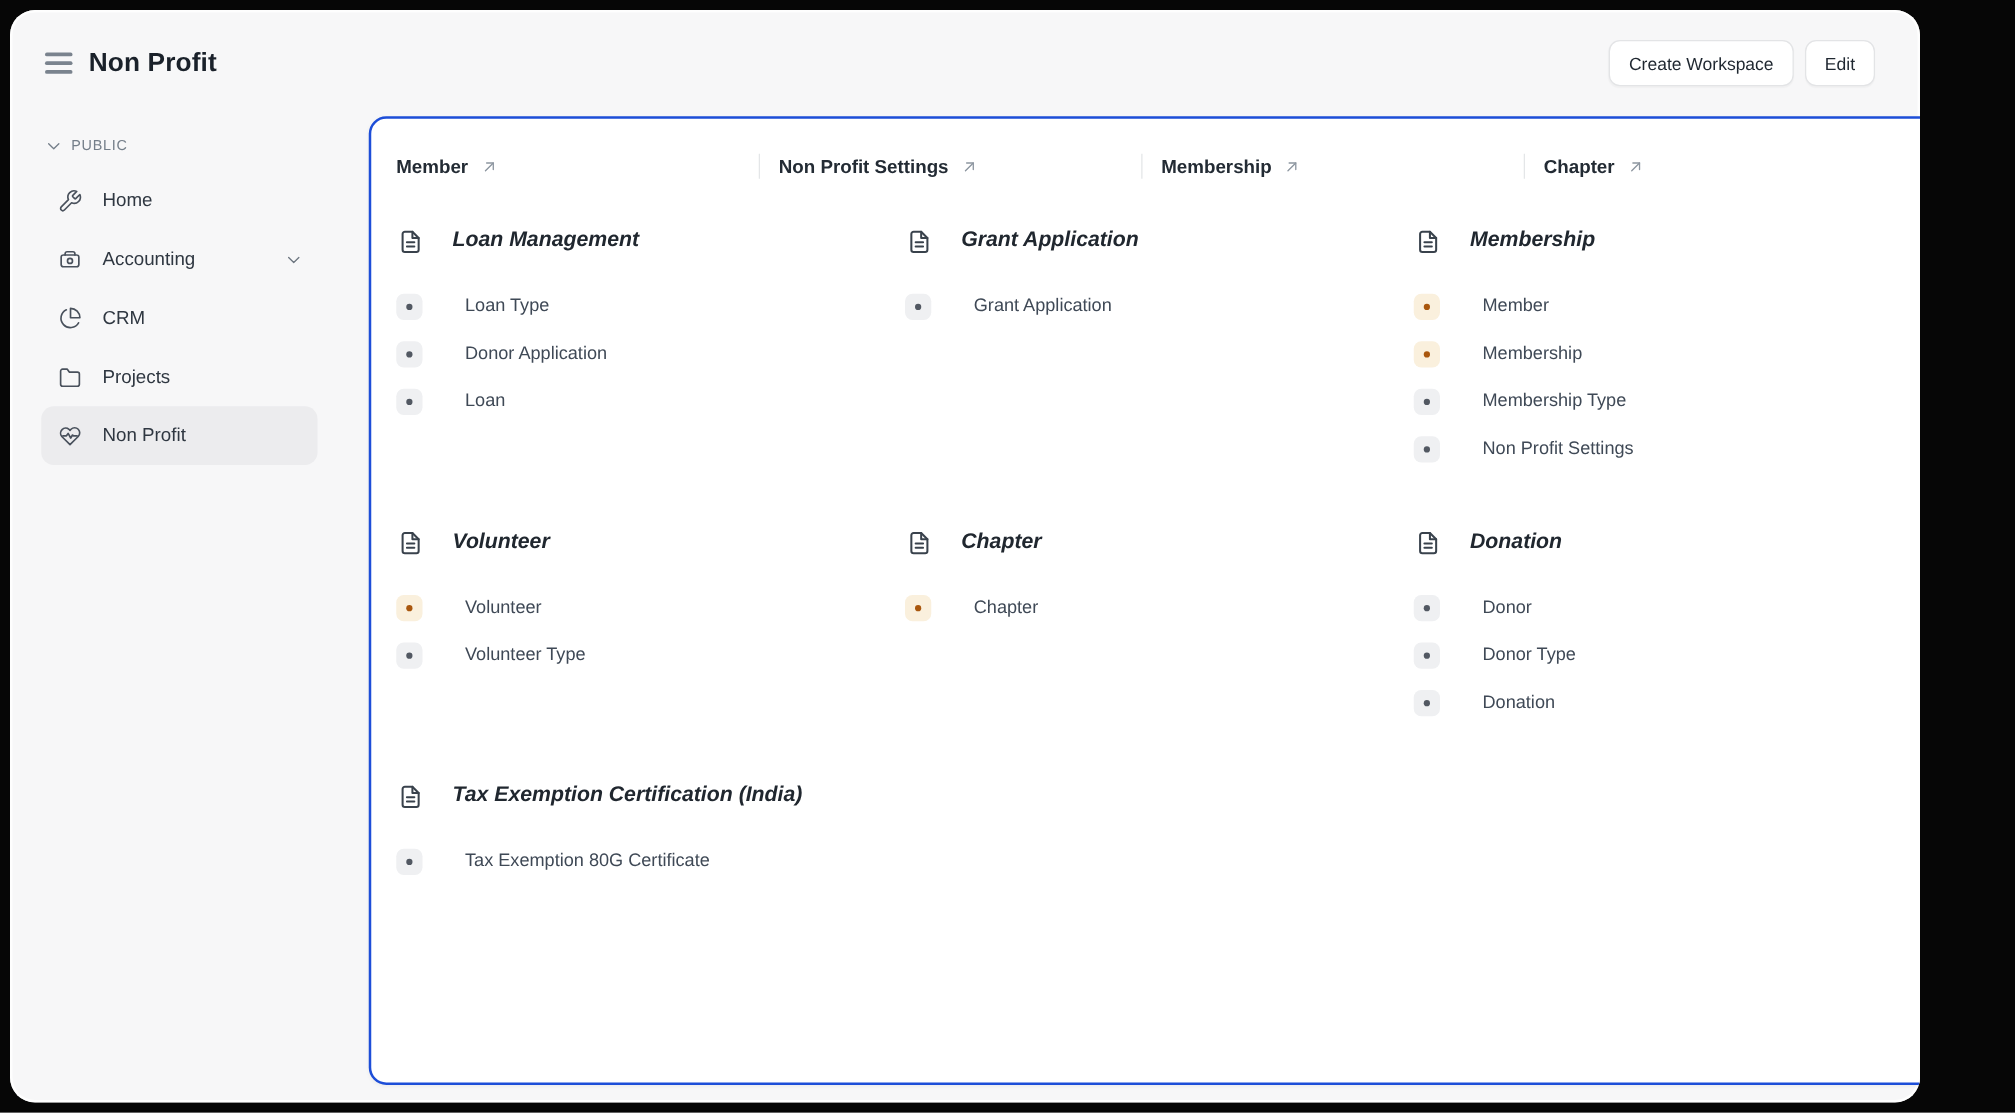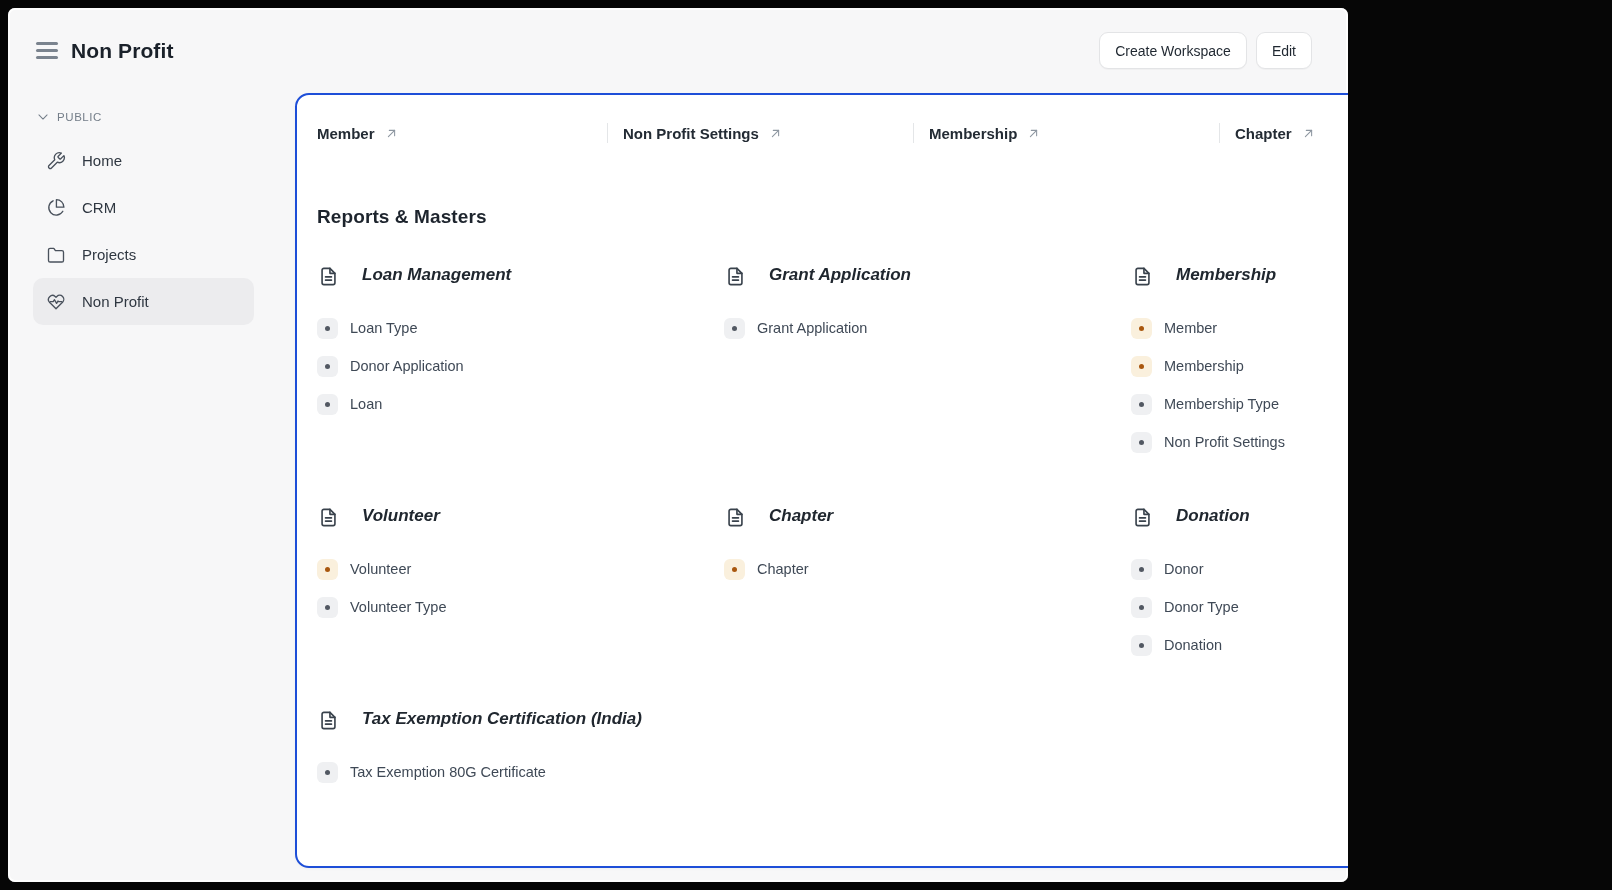--- a/index.html
+++ b/index.html
@@ -5,22 +5,22 @@
   * { margin:0; padding:0; box-sizing:border-box; }
   html,body { width:1612px; height:890px; }
   body {
     font-family:"Liberation Sans","DejaVu Sans",sans-serif;
     background:#060606;
     position:relative;
     overflow:hidden;
   }
   .frame { position:absolute; inset:0; background:#060606; }
   .window {
-    position:absolute; left:8px; top:8px; width:1340px; height:874px;
-    border-radius:7px; background:#F7F7F8; overflow:hidden;
+    position:absolute; left:8px; top:8px; width:1528px; height:874px;
+    border-radius:20px; background:#F7F7F8; overflow:hidden;
     box-shadow: inset 0 0 0 2px rgba(255,255,255,.85);
   }
 
   
   .app-header {
     position:absolute; top:0; left:0; right:0; height:85px;
     display:flex; align-items:center; padding:0 36px 0 28px;
   }
   .hamburger { width:22px; display:flex; flex-direction:column; gap:4.5px; cursor:pointer; }
   .hamburger span { display:block; height:2.4px; border-radius:2px; background:#7A838E; }
@@ -65,21 +65,21 @@
   .sc-sep { width:1px; height:20px; background:#E4E6E8; margin-right:15px; }
 
   .section-heading { margin-top:61px; font-size:19px; font-weight:700; color:#1D242D; letter-spacing:.1px; }
 
   
   .groups { margin-top:37px; display:grid; grid-template-columns:repeat(3,407px); row-gap:45px; align-items:start; }
   .group-head { display:flex; height:24px; gap:22px; cursor:pointer;font-style:italic; }
   .doc-icon { width:23px; height:23px; color:#39424C; flex:0 0 auto; }
   .group-title { font-size:17px; font-weight:600; color:#20272F; }
   .group-items { margin-top:20px; }
-  .g-item { height:38px; display:flex; align-items:center; cursor:pointer; }
+  .g-item { height:38px; display:flex; align-items:center; cursor:pointer;gap:22px; }
   .badge {
     width:21px; height:21px; border-radius:6px; background:#EFF0F2;
     display:flex; align-items:center; justify-content:center; flex:0 0 auto;
   }
   .badge .dot { width:5px; height:5px; border-radius:50%; background:#525862; }
   .badge[data-accent="orange"] { background:#FAF0DD; }
   .badge[data-accent="orange"] .dot { background:#A9570E; }
   .g-label { margin-left:12px; font-size:14.5px; color:#3F4956; }
 </style>
 </head>
@@ -154,20 +154,33 @@
 
       <div class="side-item">
         <span class="s-icon">
               <svg viewBox="0 0 24 24">
                 <use href="#i-tools"></use>
               </svg>
             </span>
         <span class="s-label">Home</span>
       </div>
 
+      <div class="side-item">
+        <span class="s-icon">
+              <svg viewBox="0 0 24 24">
+                <use href="#i-cash"></use>
+              </svg>
+            </span>
+        <span class="s-label">Accounting</span>
+        <span class="s-caret">
+              <svg class="chev" viewBox="0 0 24 24">
+                <use href="#i-chevron-down"></use>
+              </svg>
+            </span>
+      </div>
 
       <div class="side-item">
         <span class="s-icon">
               <svg viewBox="0 0 24 24">
                 <use href="#i-pie-chart"></use>
               </svg>
             </span>
         <span class="s-label">CRM</span>
       </div>
 
@@ -226,21 +239,20 @@
       <div class="shortcut">
         <span class="sc-label">Chapter</span>
         <span class="sc-arrow">
               <svg width="15" height="15" viewBox="0 0 24 24">
                 <use href="#i-arrow-up-right"></use>
               </svg>
             </span>
       </div>
     </div>
 
-    <h2 class="section-heading">Reports &amp; Masters</h2>
 
     <div class="groups">
 
       <section class="group">
         <div class="group-head">
           <svg class="doc-icon" viewBox="0 0 24 24">
                 <use href="#i-document"></use>
               </svg>
           <h3 class="group-title">Loan Management</h3>
         </div>

